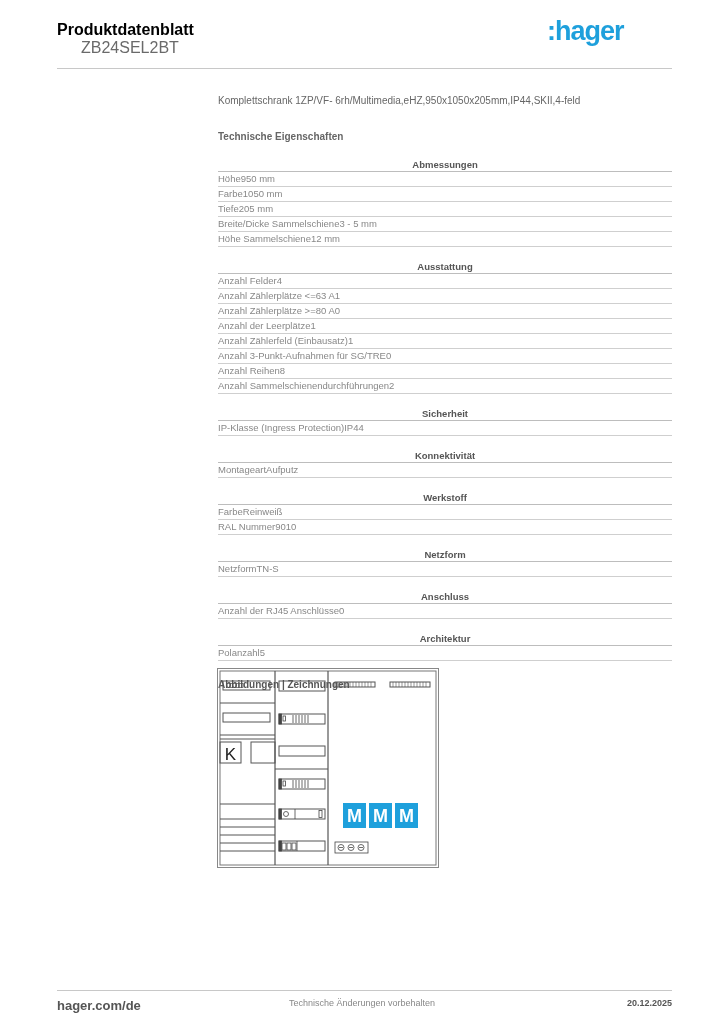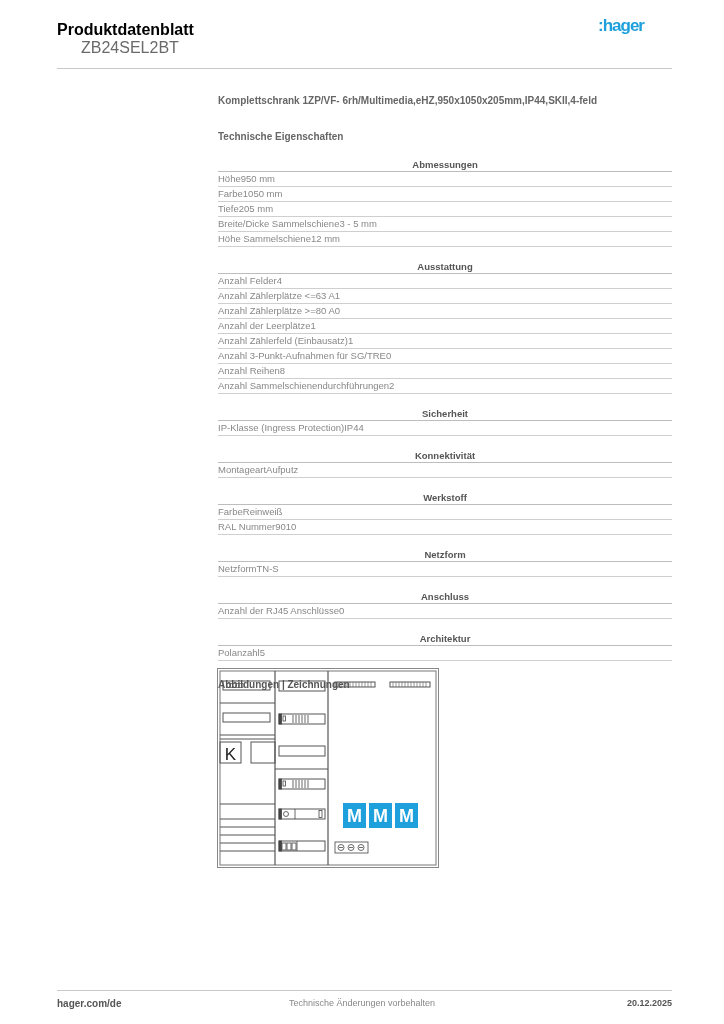--- a/index.html
+++ b/index.html
@@ -2,38 +2,38 @@
 <html><head>
 <meta charset="utf-8">
 <style>
   html, body { margin: 0; padding: 0; background: #ffffff; }
   body {
     width: 724px; height: 1024px; position: relative; overflow: hidden;
     font-family: "Liberation Sans", sans-serif; color: #666;
   }
   .hdr-title { position: absolute; left: 57px; top: 21px; font-size: 16px; font-weight: bold; color: #000000; }
   .hdr-sub { position: absolute; left: 57px; top: 39px; font-size: 16px; color: #6a6a6a; margin-left: 24px; }
-  .logo { position: absolute; left: 598px; top: 16px; font-size: 17px; font-weight: bold; color: #1ea0dc; letter-spacing: -1px; }
+  .logo { position: absolute; left: 547px; top: 16px; font-size: 27px; font-weight: bold; color: #1ea0dc; letter-spacing: -1px; }
   .hdr-line { position: absolute; left: 57px; right: 52px; top: 68px; height: 1px; background: #c8c8c8; }
 
   .content { position: absolute; left: 218px; width: 454px; top: 95px; }
-  .product-desc { font-size: 10px; font-weight: bold; color: #666; height: 14px; }
+  .product-desc { font-size: 10px; font-weight: normal; color: #666; height: 14px; }
   .tech-title { font-size: 10px; font-weight: bold; color: #666; margin-top: 22px; height: 14px; }
   .section { margin-top: 12px; }
   .section-title { font-size: 9.5px; font-weight: bold; color: #555; height: 13px; line-height: 13px; border-bottom: 1px solid #bdbdbd; padding-top: 1px; text-align: center; }
   .row { display: flex; justify-content: flex-start; font-size: 9.5px; color: #888; height: 14px; line-height: 14px; border-bottom: 1px solid #cfcfcf; }
   .row .v { text-align: right; }
 
   .figs-title { font-size: 10px; font-weight: bold; color: #555; margin-top: 18px; height: 14px; }
 
   .drawing { position: absolute; left: 217px; top: 668px; width: 222px; height: 200px; border: 1px solid #888; box-sizing: border-box; }
   .drawing svg { display: block; }
 
   .foot-line { position: absolute; left: 57px; right: 52px; top: 990px; height: 1px; background: #c8c8c8; }
-  .foot-left { position: absolute; left: 57px; top: 998px; font-size: 10px; font-weight: bold; color: #555; }
+  .foot-left { position: absolute; left: 57px; top: 998px; font-size: 13px; font-weight: bold; color: #555; }
   .foot-mid { position: absolute; left: 0; right: 0; top: 998px; text-align: center; font-size: 9px; color: #888; }
   .foot-right { position: absolute; right: 52px; top: 998px; font-size: 9px; font-weight: bold; color: #555; }
 </style>
 </head>
 <body>
 
 <div class="hdr-title">Produktdatenblatt</div>
 <div class="hdr-sub">ZB24SEL2BT</div>
 <div class="logo">:hager</div>
 <div class="hdr-line"></div>

